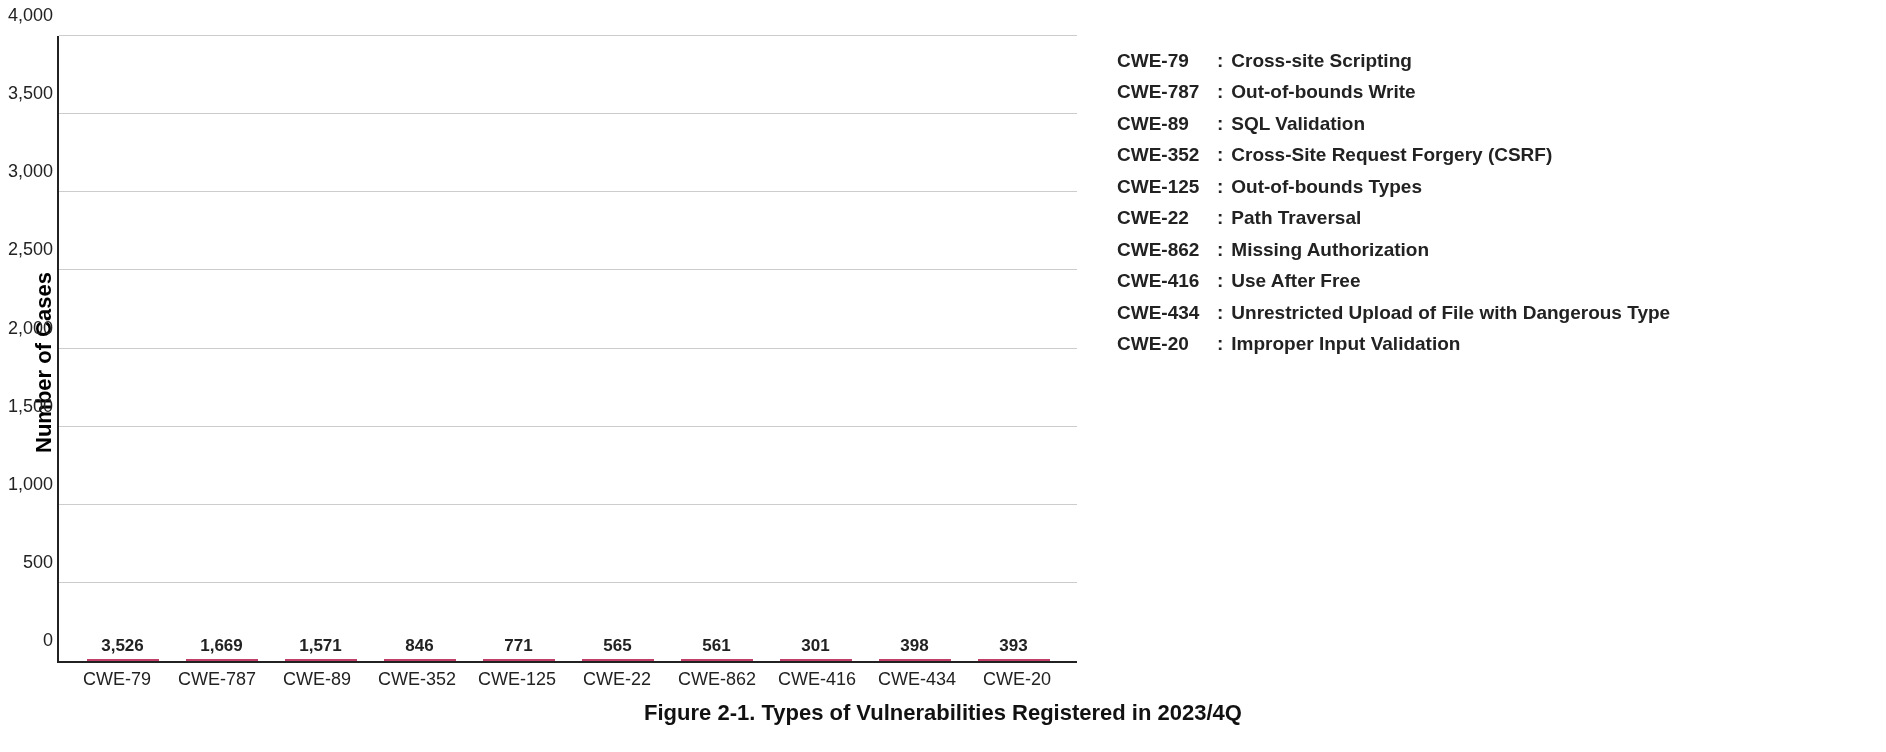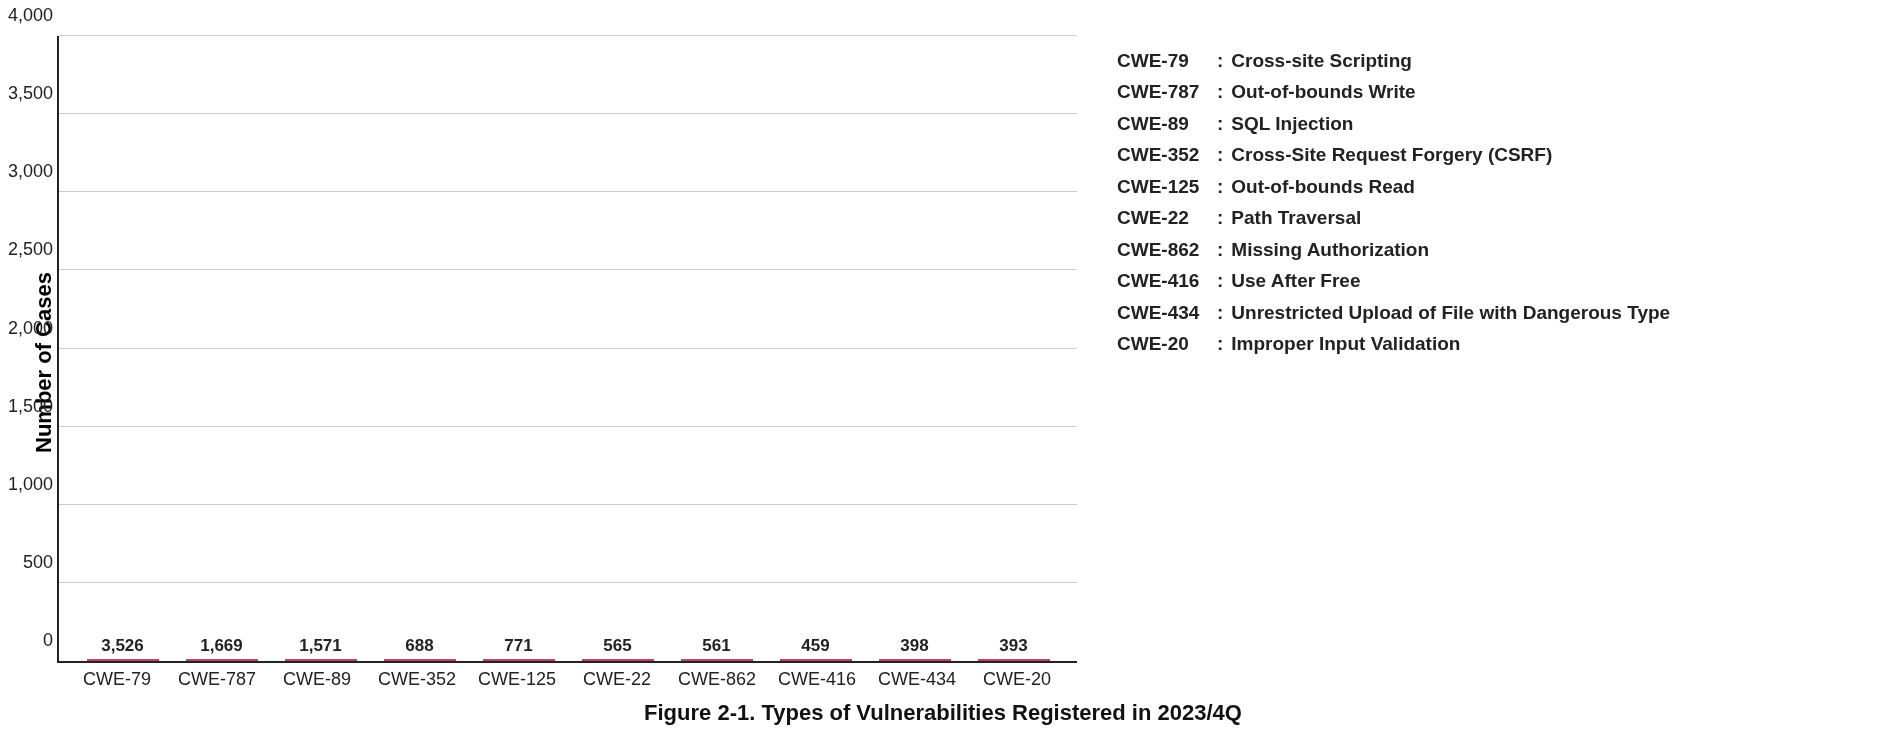--- a/index.html
+++ b/index.html
@@ -179,37 +179,37 @@
               </div>
               <div class="bar-group">
                 <div class="bar-value">1,669</div>
                 <div class="bar" style="height: 41.725%;"></div>
               </div>
               <div class="bar-group">
                 <div class="bar-value">1,571</div>
                 <div class="bar" style="height: 39.275%;"></div>
               </div>
               <div class="bar-group">
-                <div class="bar-value">688</div>
+                <div class="bar-value">846</div>
                 <div class="bar" style="height: 21.15%;"></div>
               </div>
               <div class="bar-group">
                 <div class="bar-value">771</div>
                 <div class="bar" style="height: 19.275%;"></div>
               </div>
               <div class="bar-group">
                 <div class="bar-value">565</div>
                 <div class="bar" style="height: 14.125%;"></div>
               </div>
               <div class="bar-group">
                 <div class="bar-value">561</div>
                 <div class="bar" style="height: 14.025%;"></div>
               </div>
               <div class="bar-group">
-                <div class="bar-value">459</div>
+                <div class="bar-value">301</div>
                 <div class="bar" style="height: 11.475%;"></div>
               </div>
               <div class="bar-group">
                 <div class="bar-value">398</div>
                 <div class="bar" style="height: 11.425%;"></div>
               </div>
               <div class="bar-group">
                 <div class="bar-value">393</div>
                 <div class="bar" style="height: 9.825%;"></div>
               </div>
@@ -235,31 +235,31 @@
             <span class="legend-desc">Cross-site Scripting</span>
           </div>
           <div class="legend-item">
             <span class="legend-cwe">CWE-787</span>
             <span class="legend-colon">: </span>
             <span class="legend-desc">Out-of-bounds Write</span>
           </div>
           <div class="legend-item">
             <span class="legend-cwe">CWE-89</span>
             <span class="legend-colon">: </span>
-            <span class="legend-desc">SQL Injection</span>
+            <span class="legend-desc">SQL Validation</span>
           </div>
           <div class="legend-item">
             <span class="legend-cwe">CWE-352</span>
             <span class="legend-colon">: </span>
             <span class="legend-desc">Cross-Site Request Forgery (CSRF)</span>
           </div>
           <div class="legend-item">
             <span class="legend-cwe">CWE-125</span>
             <span class="legend-colon">: </span>
-            <span class="legend-desc">Out-of-bounds Read</span>
+            <span class="legend-desc">Out-of-bounds Types</span>
           </div>
           <div class="legend-item">
             <span class="legend-cwe">CWE-22</span>
             <span class="legend-colon">: </span>
             <span class="legend-desc">Path Traversal</span>
           </div>
           <div class="legend-item">
             <span class="legend-cwe">CWE-862</span>
             <span class="legend-colon">: </span>
             <span class="legend-desc">Missing Authorization</span>

